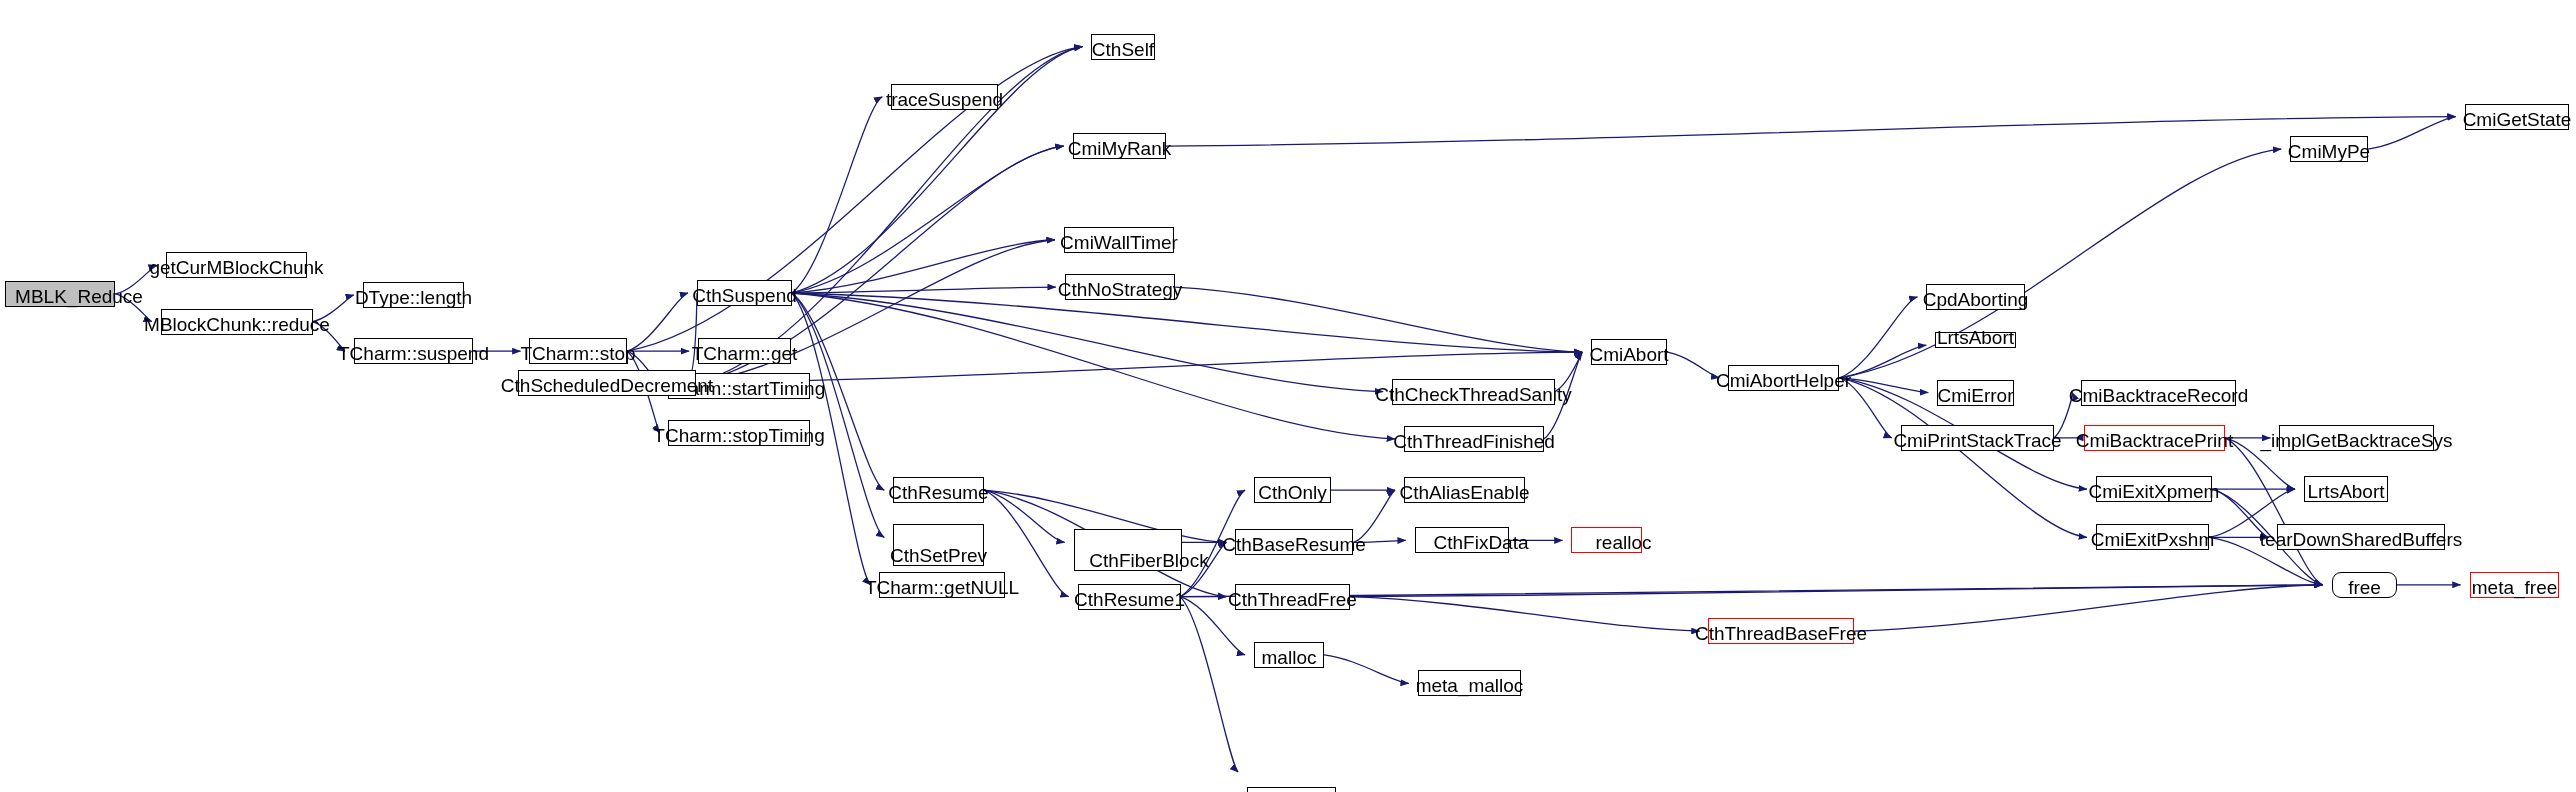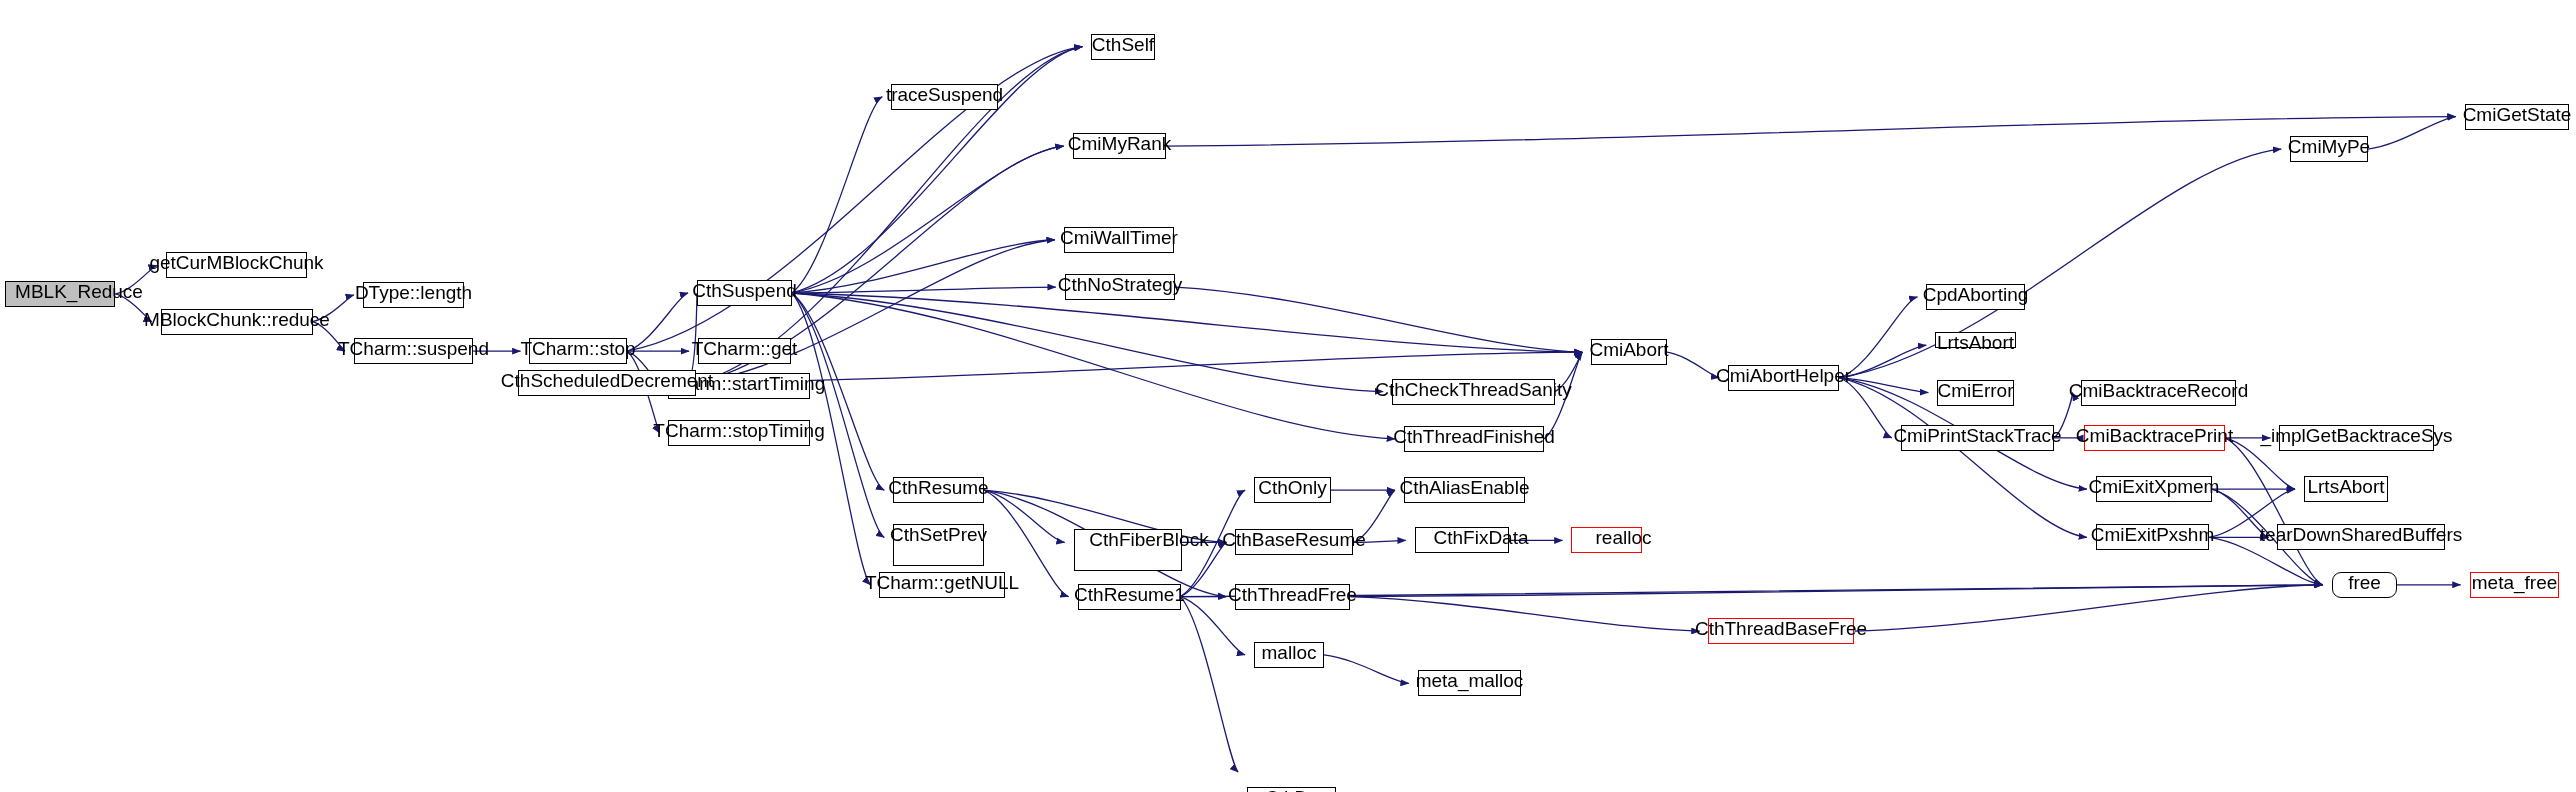--- a/index.html
+++ b/index.html
@@ -8,21 +8,21 @@
   svg.edges{position:absolute;left:0;top:0;width:2576px;height:793px;}
   .node{
     position:absolute;
     box-sizing:border-box;
     border:1px solid #000000;
     background:#ffffff;
     color:#000000;
     font-size:19px;
     line-height:1;
     display:flex;
-    align-items:flex-start;
+    align-items:flex-end;
     justify-content:center;
     white-space:nowrap;
     letter-spacing:0px;
     padding:0 6px;
   }
   .node.current{background:#bfbfbf;border-color:#000;padding-left:44px;}
   .node.red{border-color:#ff0000;}
 </style>
 </head>
 <body>

